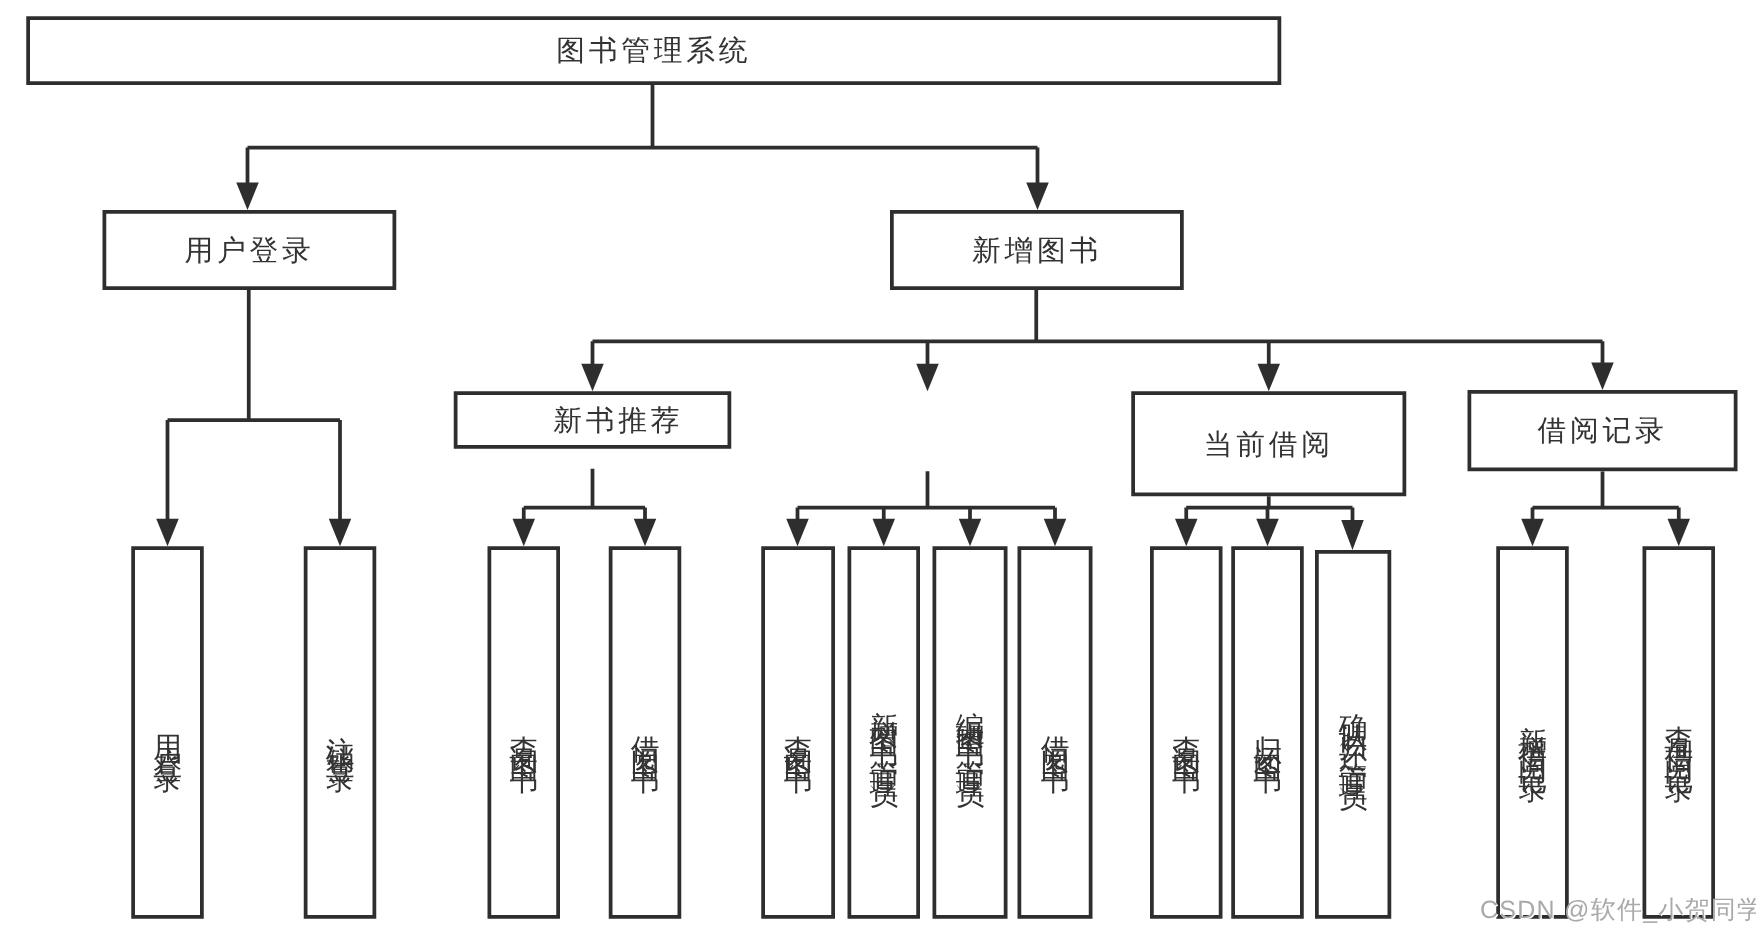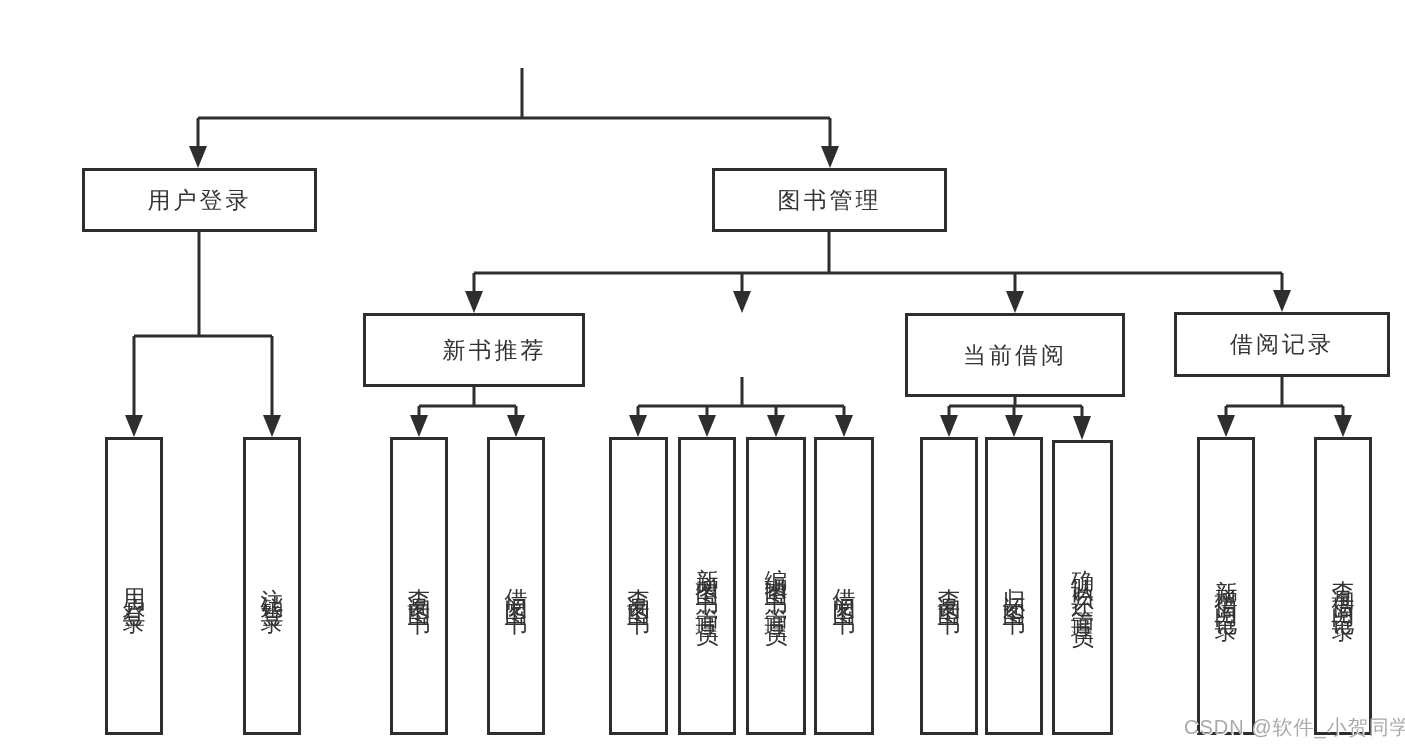--- a/index.html
+++ b/index.html
@@ -33,21 +33,21 @@
     letter-spacing:8px;
     line-height:1;
     color:#333333;
   }
   
   .b-root{left:21px;top:13px;width:1004px;height:55px;}
   
   .b-userlogin{left:82px;top:168px;width:235px;height:64px;}
   .b-bookmgmt{left:712px;top:168px;width:235px;height:64px;}
   
-  .b-newbook{left:363px;top:313px;width:222px;height:74px;padding-left:41px;}
+  .b-newbook{left:363px;top:313px;width:222px;height:46px;padding-left:41px;}
   .b-bookborrow{left:632px;top:313px;width:220px;height:64px;}
   .b-currborrow{left:905px;top:313px;width:220px;height:84px;}
   .b-borrowrec{left:1174px;top:312px;width:216px;height:65px;}
   
   .v1{left:105px;top:437px;width:58px;height:298px;}
   .v2{left:243px;top:437px;width:58px;height:298px;}
   .v3{left:390px;top:437px;width:58px;height:298px;}
   .v4{left:487px;top:437px;width:58px;height:298px;}
   .v5{left:609px;top:437px;width:59px;height:298px;}
   .v6{left:678px;top:437px;width:58px;height:298px;}
@@ -106,26 +106,29 @@
       <polygon points="767,415 785,415 776,437"></polygon>
       <polygon points="835,415 853,415 844,437"></polygon>
       <polygon points="940,415 958,415 949,437"></polygon>
       <polygon points="1005,415 1023,415 1014,437"></polygon>
       <polygon points="1073,416 1091,416 1082,440"></polygon>
       <polygon points="1217,415 1235,415 1226,437"></polygon>
       <polygon points="1334,415 1352,415 1343,437"></polygon>
     </g>
   </svg>
 
+  <div class="box h b-root">
+    <span>图书管理系统</span>
+  </div>
 
   <div class="box h b-userlogin">
     <span>用户登录</span>
   </div>
   <div class="box h b-bookmgmt">
-    <span>图书管理</span>
+    <span>新增图书</span>
   </div>
 
   <div class="box h b-newbook">
     <span>新书推荐</span>
   </div>
   <div class="box h b-currborrow">
     <span>当前借阅</span>
   </div>
   <div class="box h b-borrowrec">
     <span>借阅记录</span>

